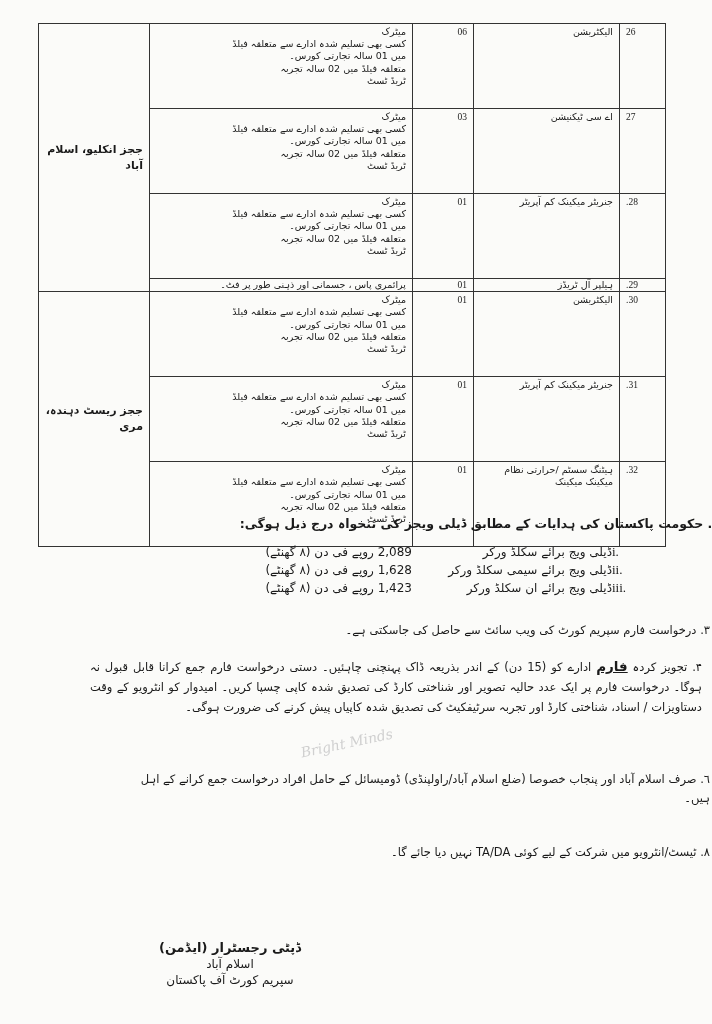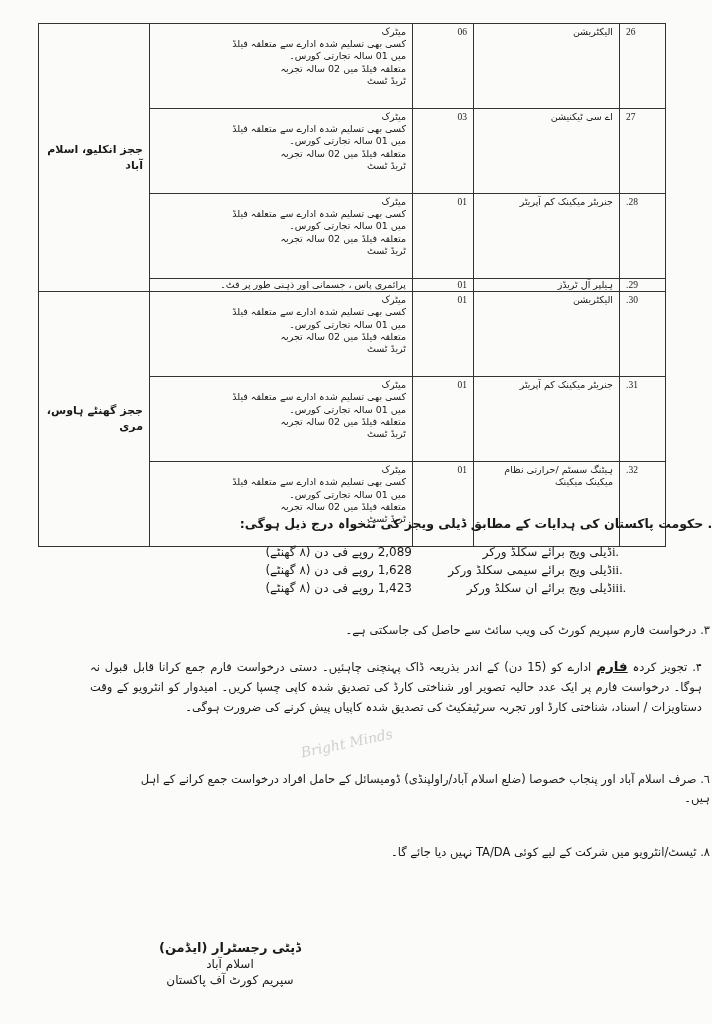--- a/index.html
+++ b/index.html
@@ -109,21 +109,21 @@
         <td class="post">الیکٹریشن</td>
         <td class="count">01</td>
         <td class="qual">
           <span class="q-line">میٹرک</span>
           <span class="q-line">کسی بھی تسلیم شدہ ادارے سے متعلقہ فیلڈ</span>
           <span class="q-line">میں 01 سالہ تجارتی کورس۔</span>
           <span class="q-line">متعلقہ فیلڈ میں 02 سالہ تجربہ</span>
           <span class="q-line">ٹریڈ ٹسٹ</span>
         </td>
         <td class="loc" rowspan="3">
-          <span>ججز گھنٹے ہاوس، مری</span>
+          <span>ججز ریسٹ دہندہ، مری</span>
         </td>
       </tr>
 
       <tr class="r-std">
         <td class="serial">.31</td>
         <td class="post">جنریٹر میکینک کم آپریٹر</td>
         <td class="count">01</td>
         <td class="qual">
           <span class="q-line">میٹرک</span>
           <span class="q-line">کسی بھی تسلیم شدہ ادارے سے متعلقہ فیلڈ</span>

